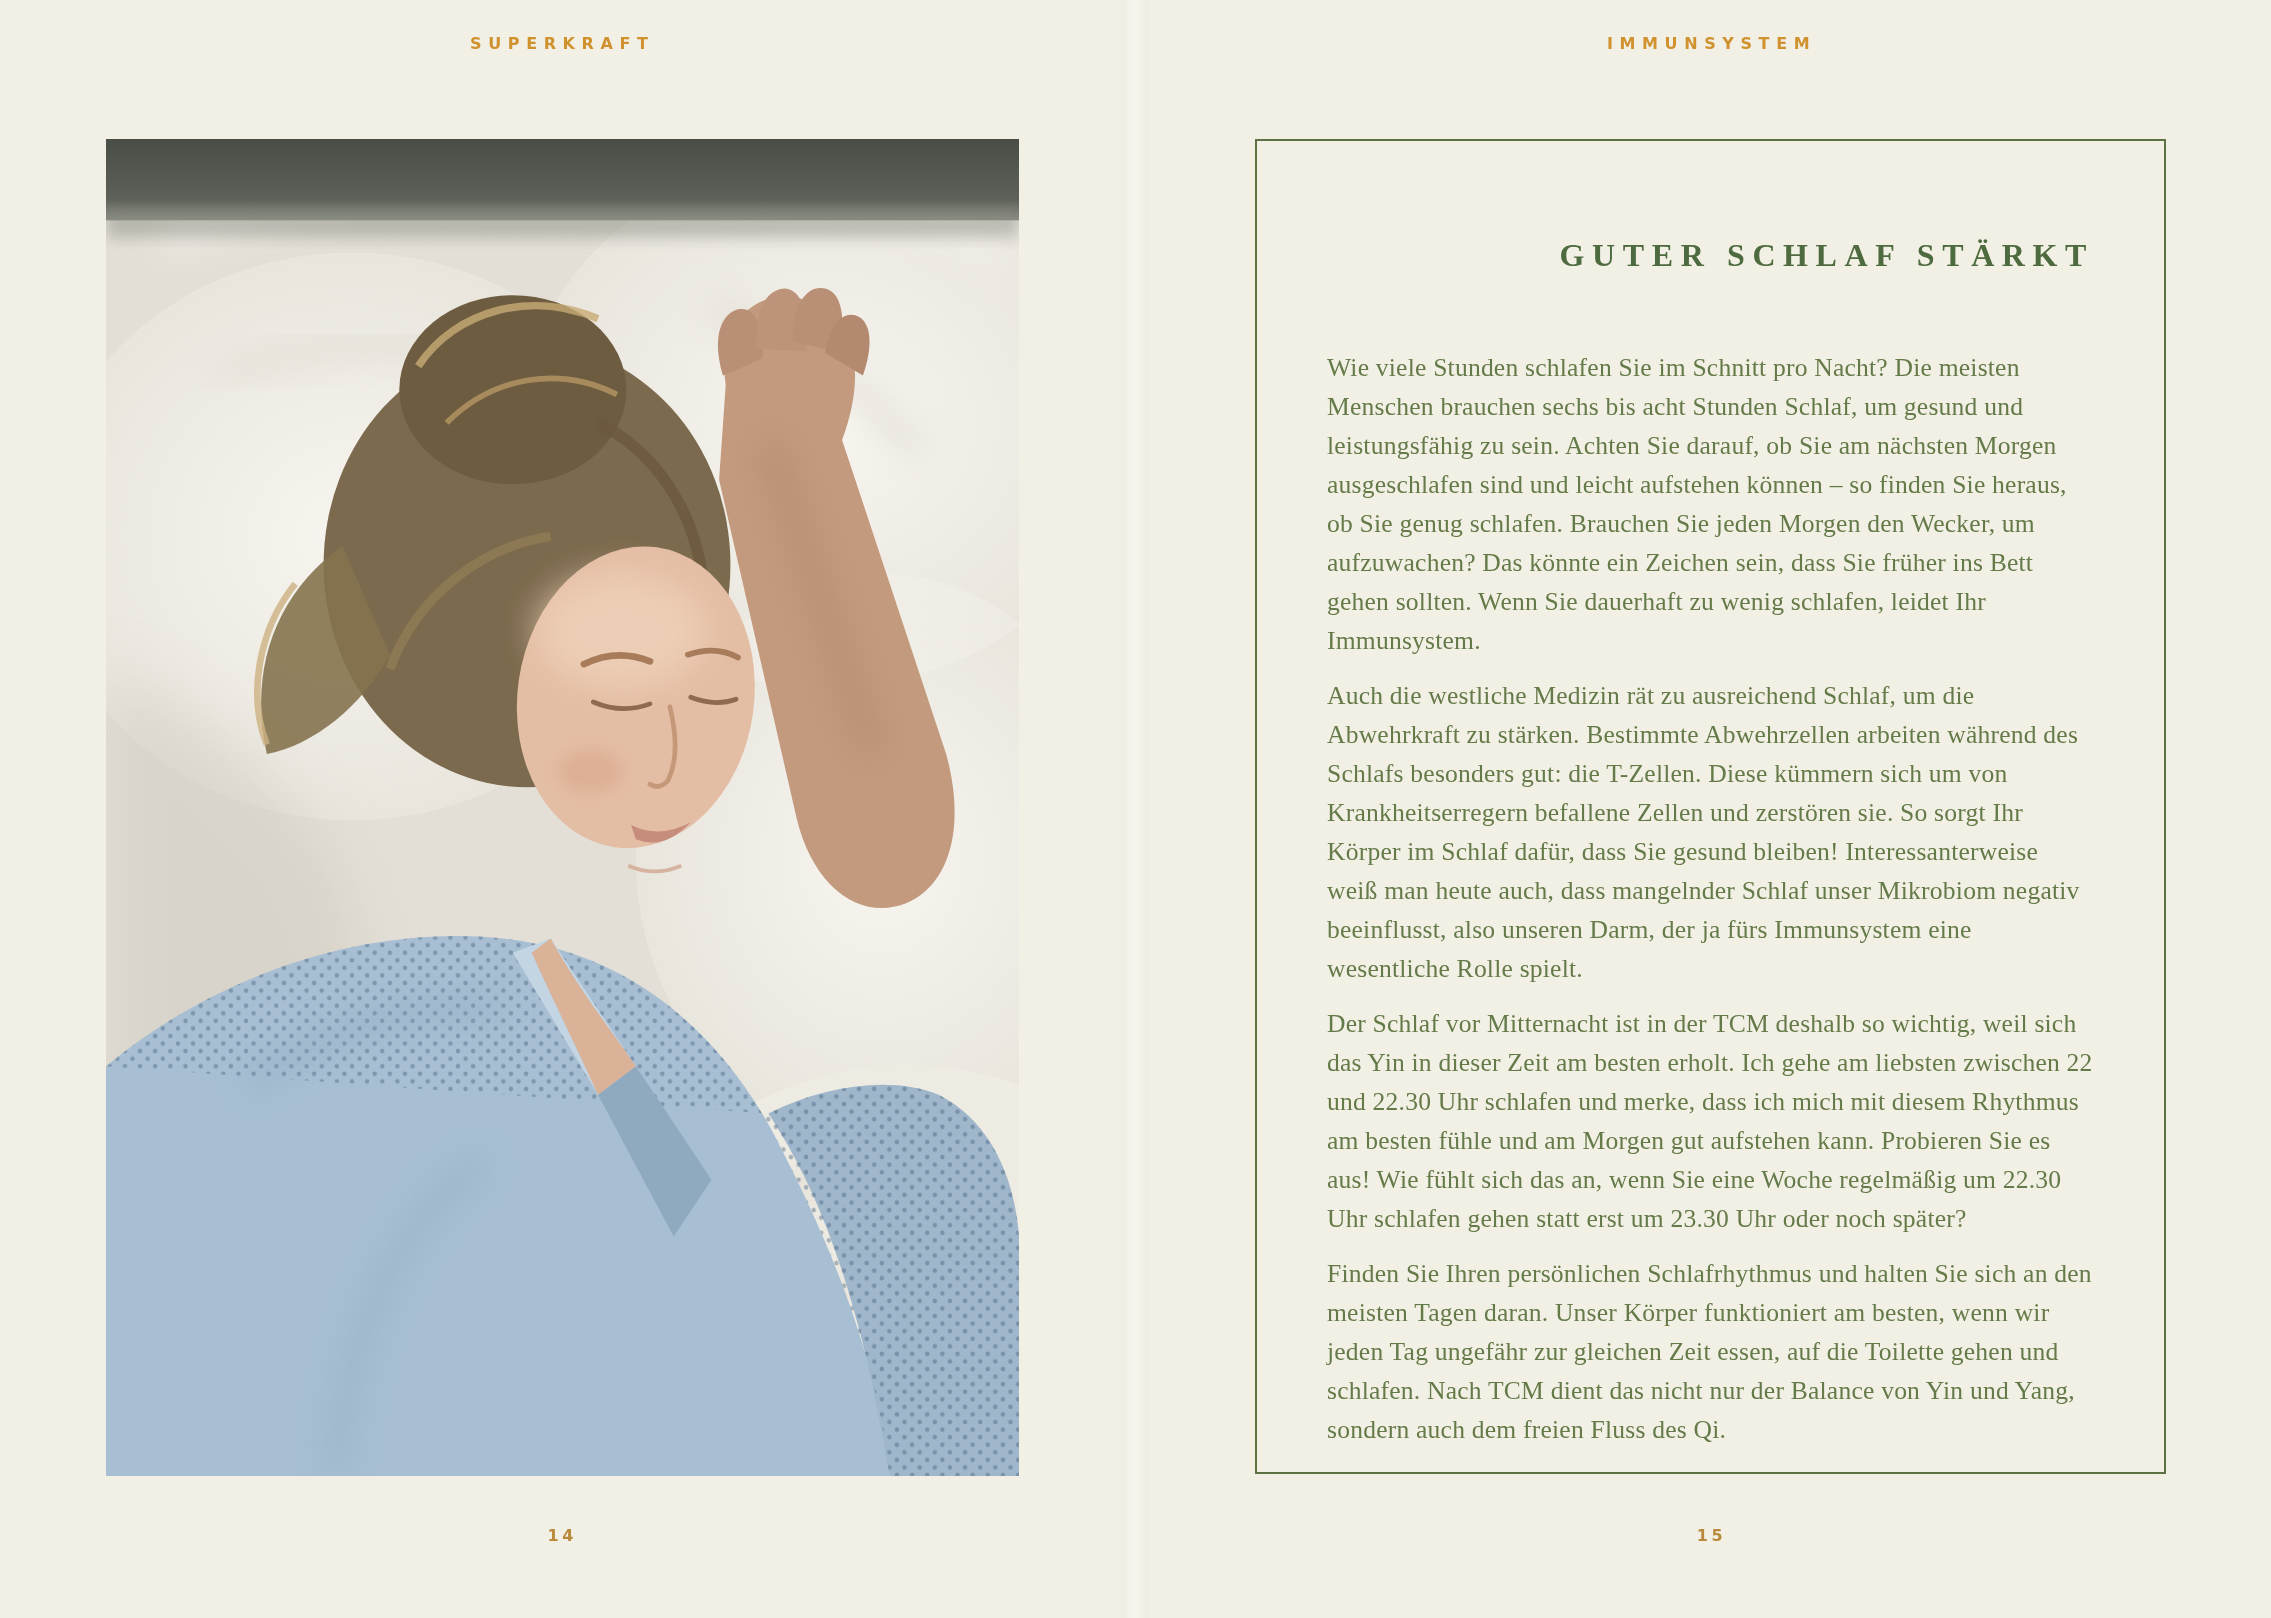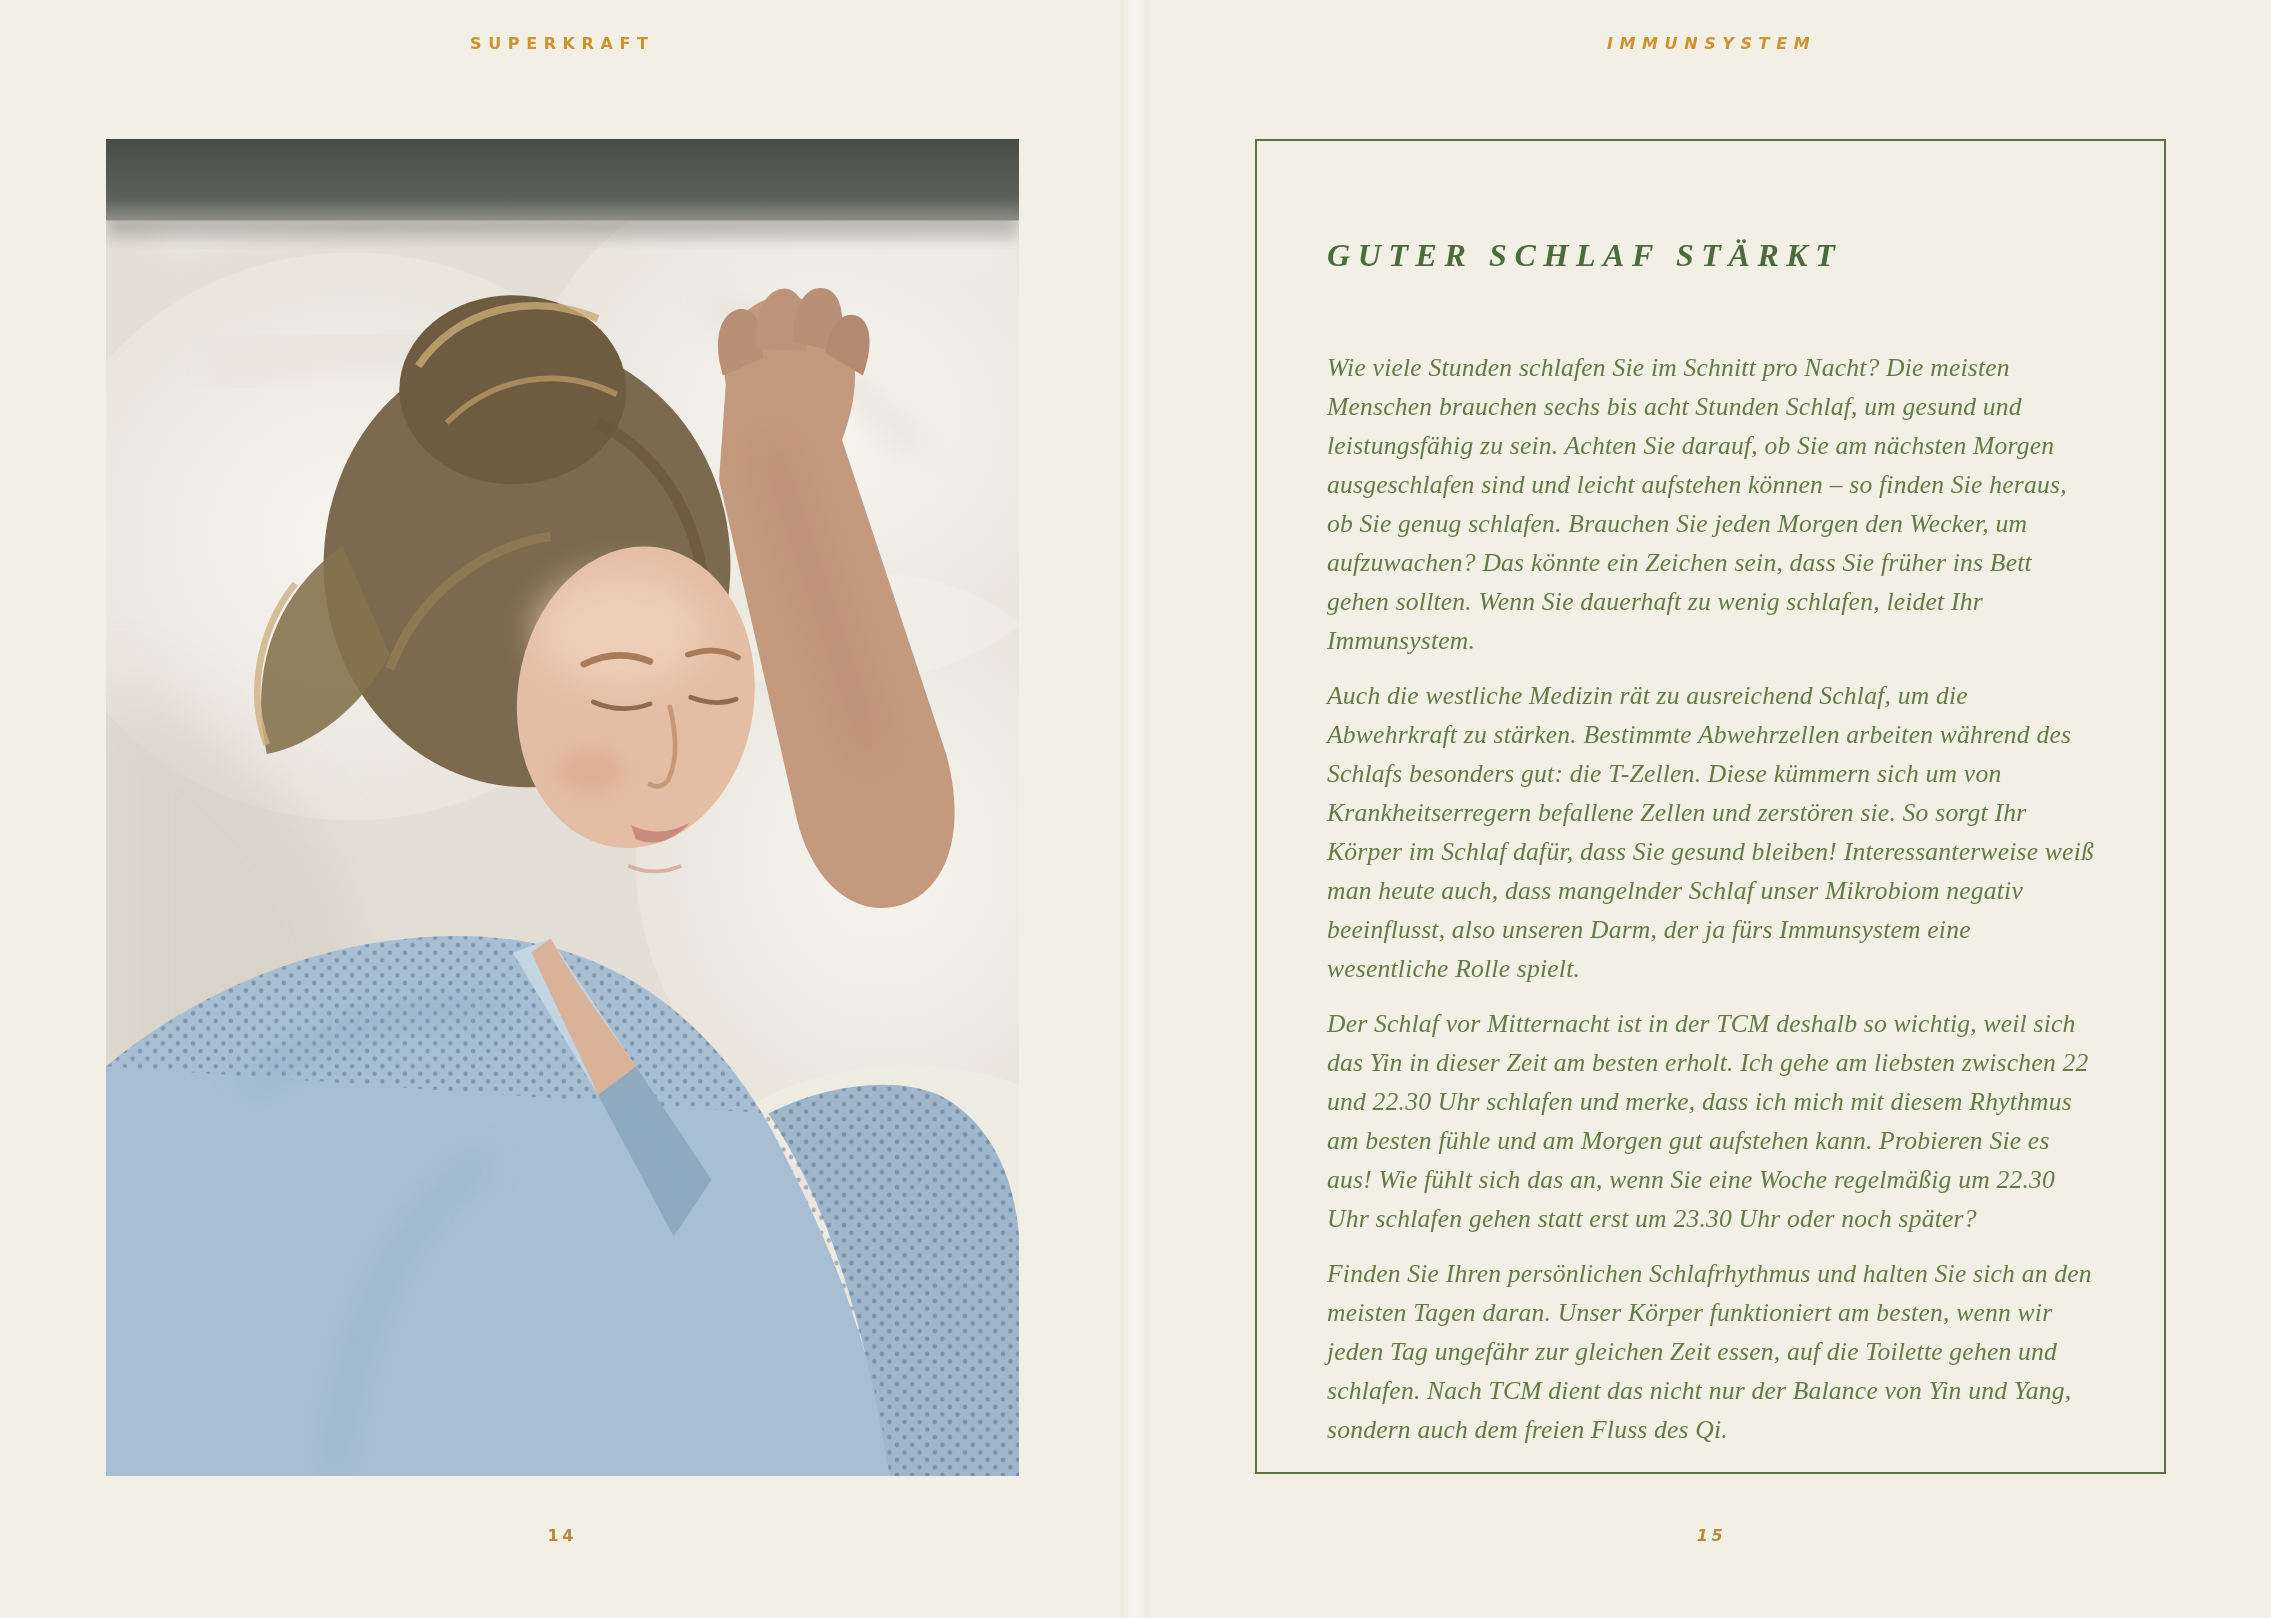--- a/index.html
+++ b/index.html
@@ -11,21 +11,21 @@
   }
   .spread{position:relative;width:2271px;height:1618px;background:#f2f0e4;}
   
   .spine{
     position:absolute;left:1121px;top:0;width:28px;height:1618px;
     background:linear-gradient(90deg, rgba(0,0,0,0.015), rgba(255,255,255,0.35), rgba(0,0,0,0.015));
     pointer-events:none;
   }
   .page{position:absolute;top:0;width:1136px;height:1618px;}
   .page.left{left:0;}
-  .page.right{left:1136px;font-style:italic;}
+  .page.right{left:1136px;}
 
   .running-head{
     position:absolute;top:34px;left:0;width:1136px;
     text-align:center;
     font-family:"DejaVu Sans", sans-serif;
     font-size:16px;font-weight:bold;
     letter-spacing:6.6px;
     color:#d0912f;
   }
   .folio{
@@ -47,21 +47,21 @@
 
   .article-box{
     position:absolute;left:119px;top:139px;width:911px;height:1335px;
     box-sizing:border-box;
     border:2.8px solid #5c7243;
     padding:88px 70px 0 70px;
     overflow:hidden;
   }
   .article-title{
     margin:0 0 66px 0;
-    text-align:left;
+    text-align:right;
     font-family:"Liberation Serif", serif;
     font-size:32px;font-weight:bold;
     line-height:53px;
     letter-spacing:7.6px;
     color:#4d6b3e;
   }
   .article-body p{
     margin:0 0 16px 0;
     font-size:25.6px;
     line-height:39px;

